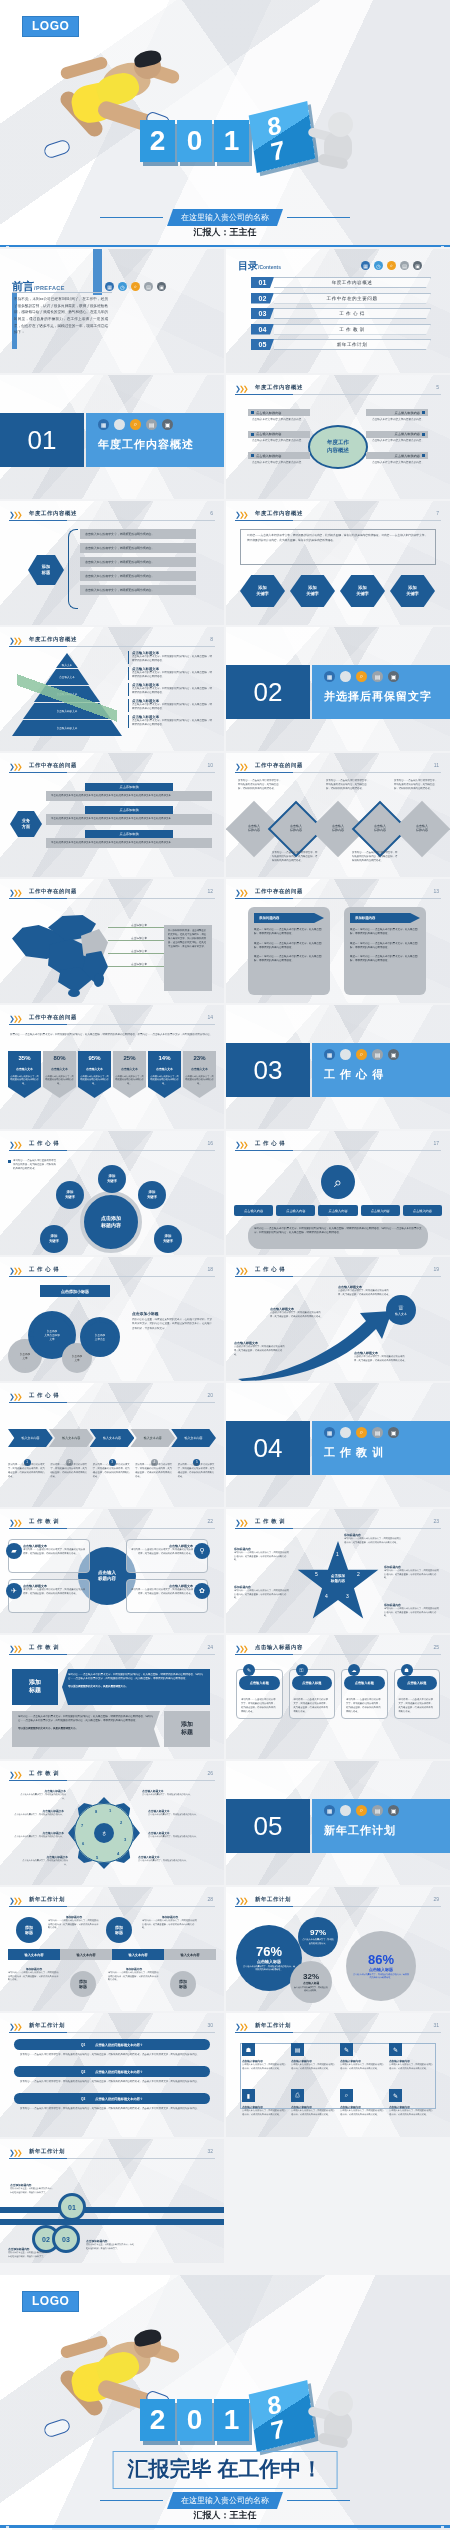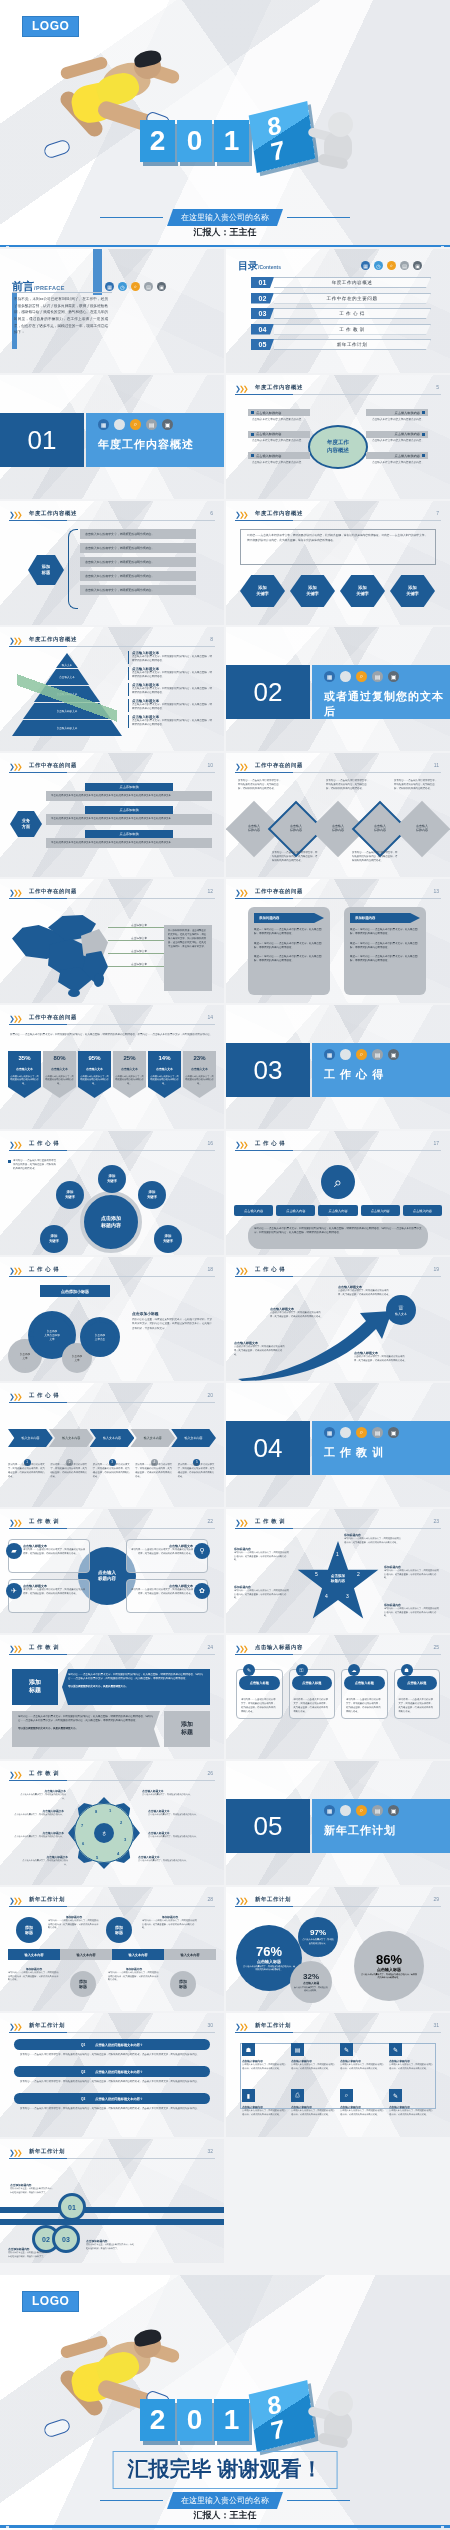--- a/index.html
+++ b/index.html
@@ -432,21 +432,21 @@
     <div class="poly-bg"></div>
     <div class="sec-num">02</div>
     <div class="sec-bar"></div>
     <div class="sec-icons">
       <span class="ic b">▦</span>
       <span class="ic" style="background:#dfe4e8"></span>
       <span class="ic o">⌕</span>
       <span class="ic g">▤</span>
       <span class="ic d">▣</span>
     </div>
-    <div class="sec-title">或者通过复制您的文本后</div>
+    <div class="sec-title">并选择后再保留文字</div>
   </div>
 
   <div class="slide half-l" style="top:753px;height:124px;">
     <div class="poly-bg"></div>
     <div class="sh">
       <span class="chev"><b>❯</b>❯❯</span>
       <span class="t">工作中存在的问题</span>
       <span class="pg">10</span>
       <span class="ul"></span>
     </div>
@@ -1070,21 +1070,21 @@
     </div>
     <div class="circ" style="position:absolute;left:72px;top:30px;width:40px;height:40px;background:#1d5b95;">
       <span style="font-size:8px;">97%</span>
       <span style="font-size:2.1px;font-weight:normal;padding:1px 4px;line-height:1.5;">点击输入本行的需求文字，简明扼要的说明分项内容。</span>
     </div>
     <div class="circ" style="position:absolute;left:64px;top:74px;width:42px;height:42px;background:#b9bec4;color:#23303c;">
       <span style="font-size:8px;">32%</span>
       <span style="font-size:2.7px;">点击输入标题</span>
       <span style="font-size:2px;font-weight:normal;padding:1px 4px;line-height:1.5;">点击输入本行的需求文字，简明扼要的说明分项内容。</span>
     </div>
-    <div class="circ" style="position:absolute;left:128px;top:44px;width:70px;height:70px;background:#b9bec4;color:#000000;">
+    <div class="circ" style="position:absolute;left:120px;top:44px;width:70px;height:70px;background:#b9bec4;color:#1d4ed8;">
       <span style="font-size:13px;">86%</span>
       <span style="font-size:4px;">点击输入标题</span>
       <span style="font-size:2.1px;font-weight:normal;padding:1px 6px;line-height:1.5;">点击输入本行的需求文字，简明扼要的说明分项内容，请根据您的具体内容酌情修改。</span>
     </div>
   </div>
 
   <div class="slide half-l" style="top:2013px;height:124px;">
     <div class="poly-bg"></div>
     <div class="sh">
       <span class="chev"><b>❯</b>❯❯</span>
@@ -1225,21 +1225,21 @@
           <span class="t7">7</span>
         </div>
         <div class="mascot">
           <div class="m-arm"></div>
             <div class="m-body"></div>
             <div class="m-head"></div>
             <div class="m-leg"></div>
         </div>
       </div>
     </div>
-    <div class="cover-title" style="top:176px;">汇报完毕 谢谢观看！</div>
+    <div class="cover-title" style="top:176px;">汇报完毕 在工作中！</div>
     <div class="cover-sub" style="top:217px;">
       <div class="ln"></div>
       <div class="pill">在这里输入贵公司的名称</div>
       <div class="ln"></div>
     </div>
     <div class="cover-presenter" style="top:234px;">汇报人：王主任</div>
     <div class="cover-strip" style="top:250px;"></div>
   </div>
 
 </div>

